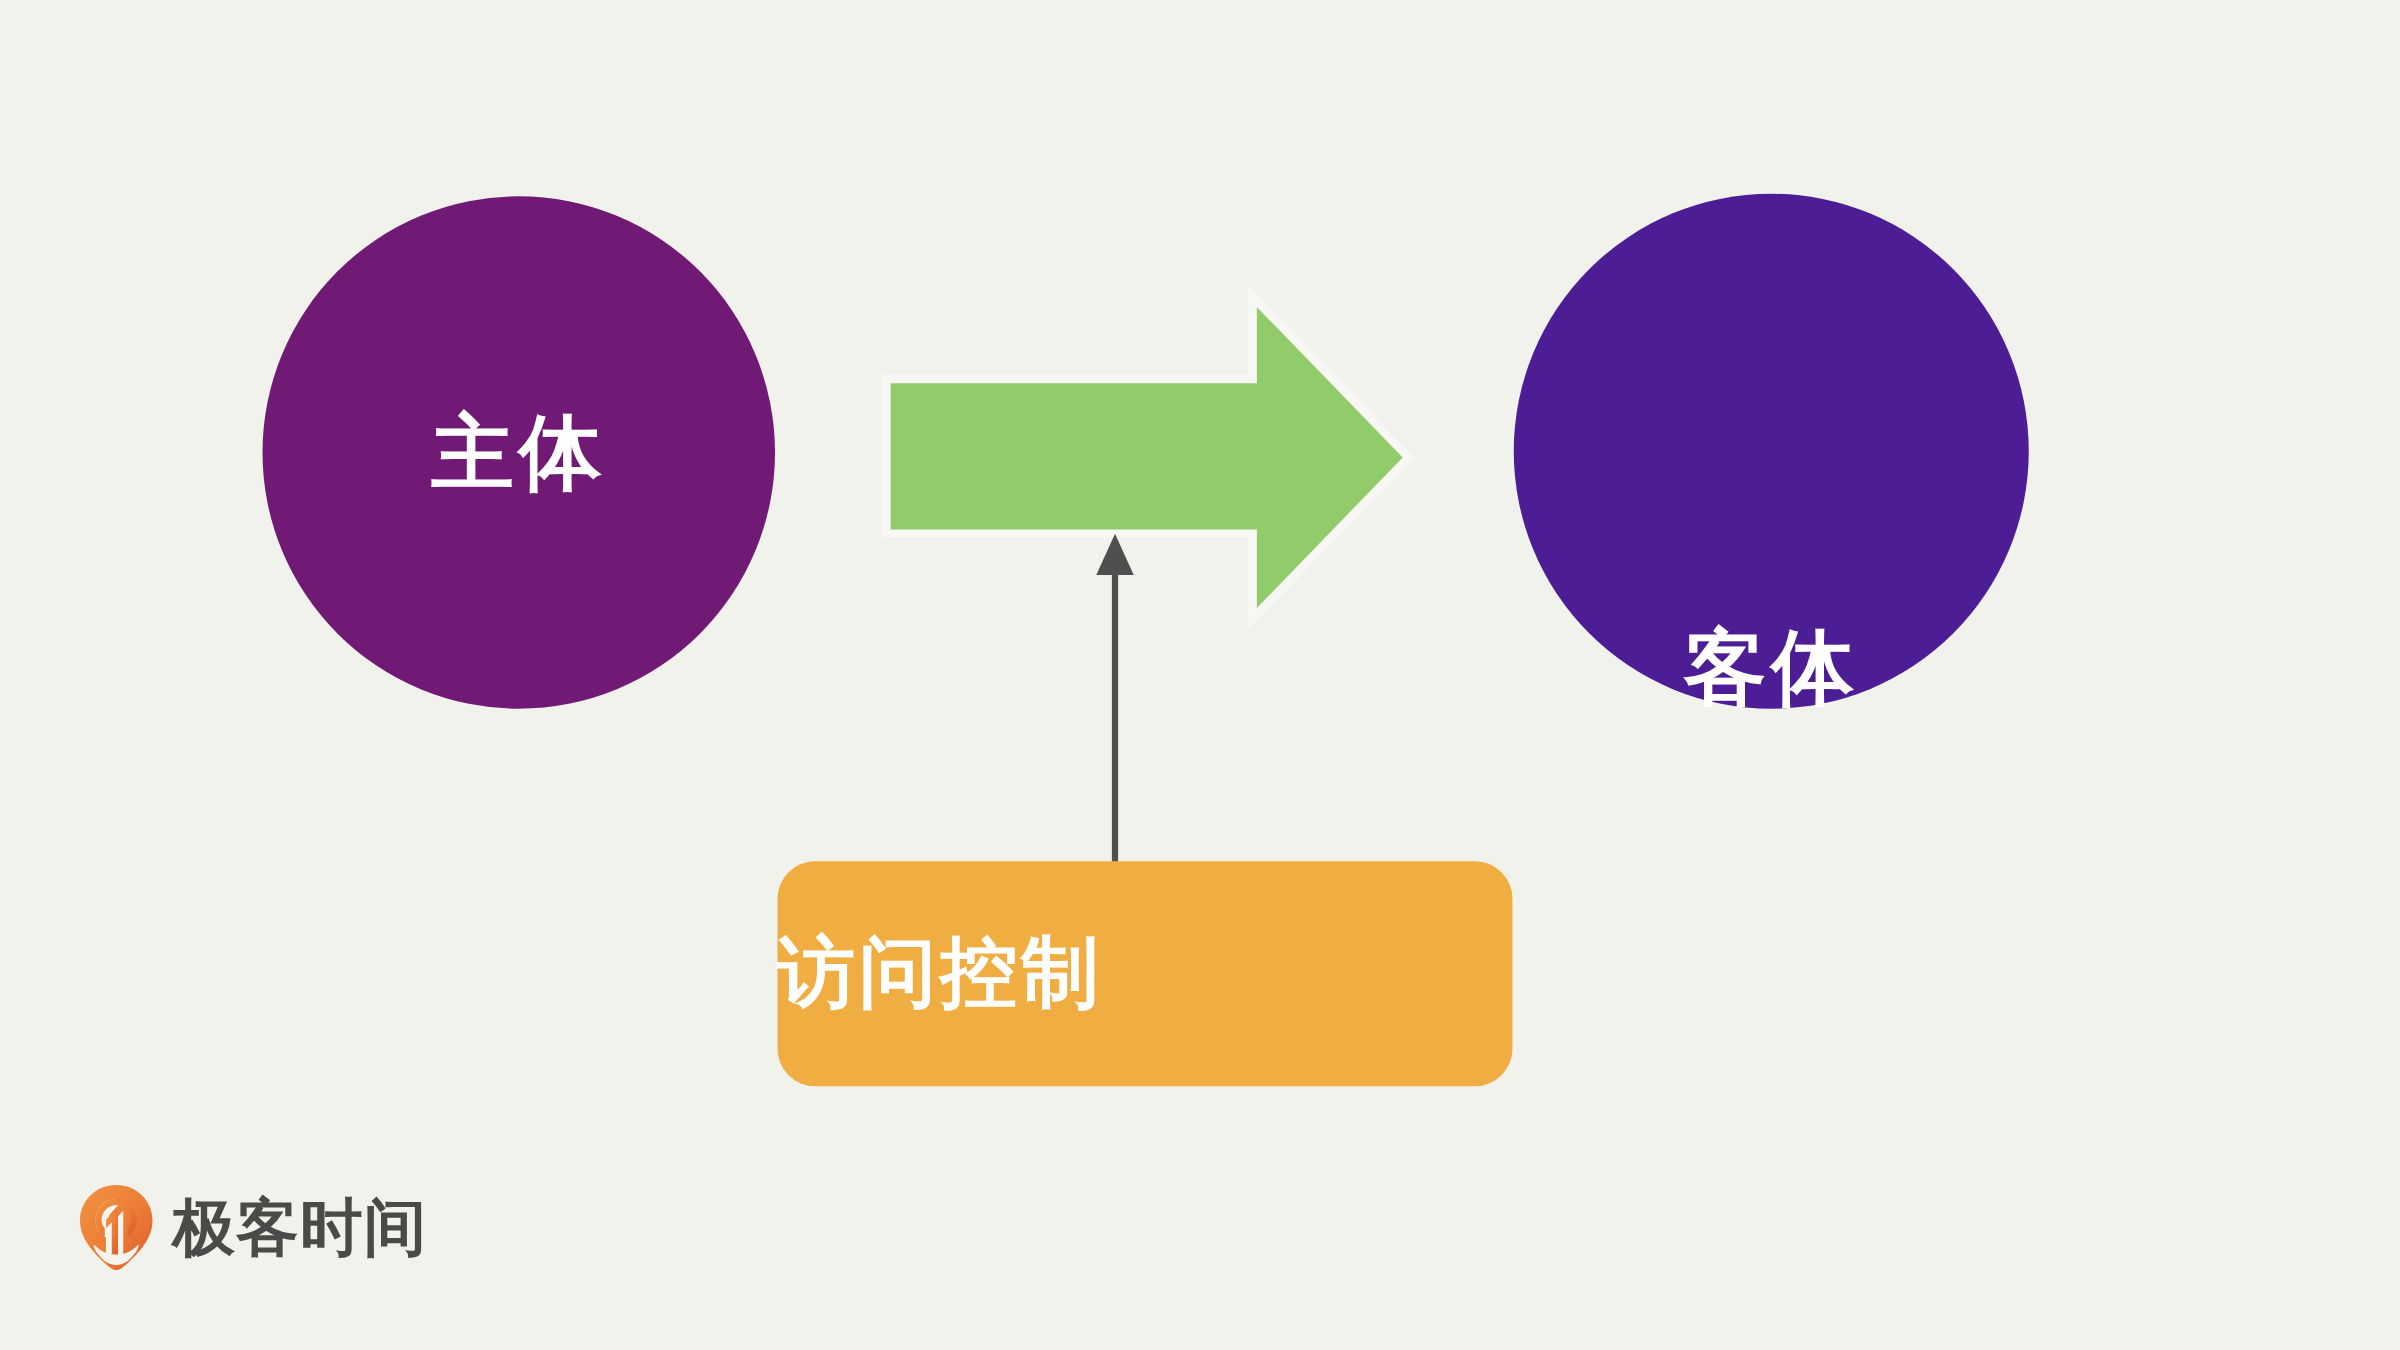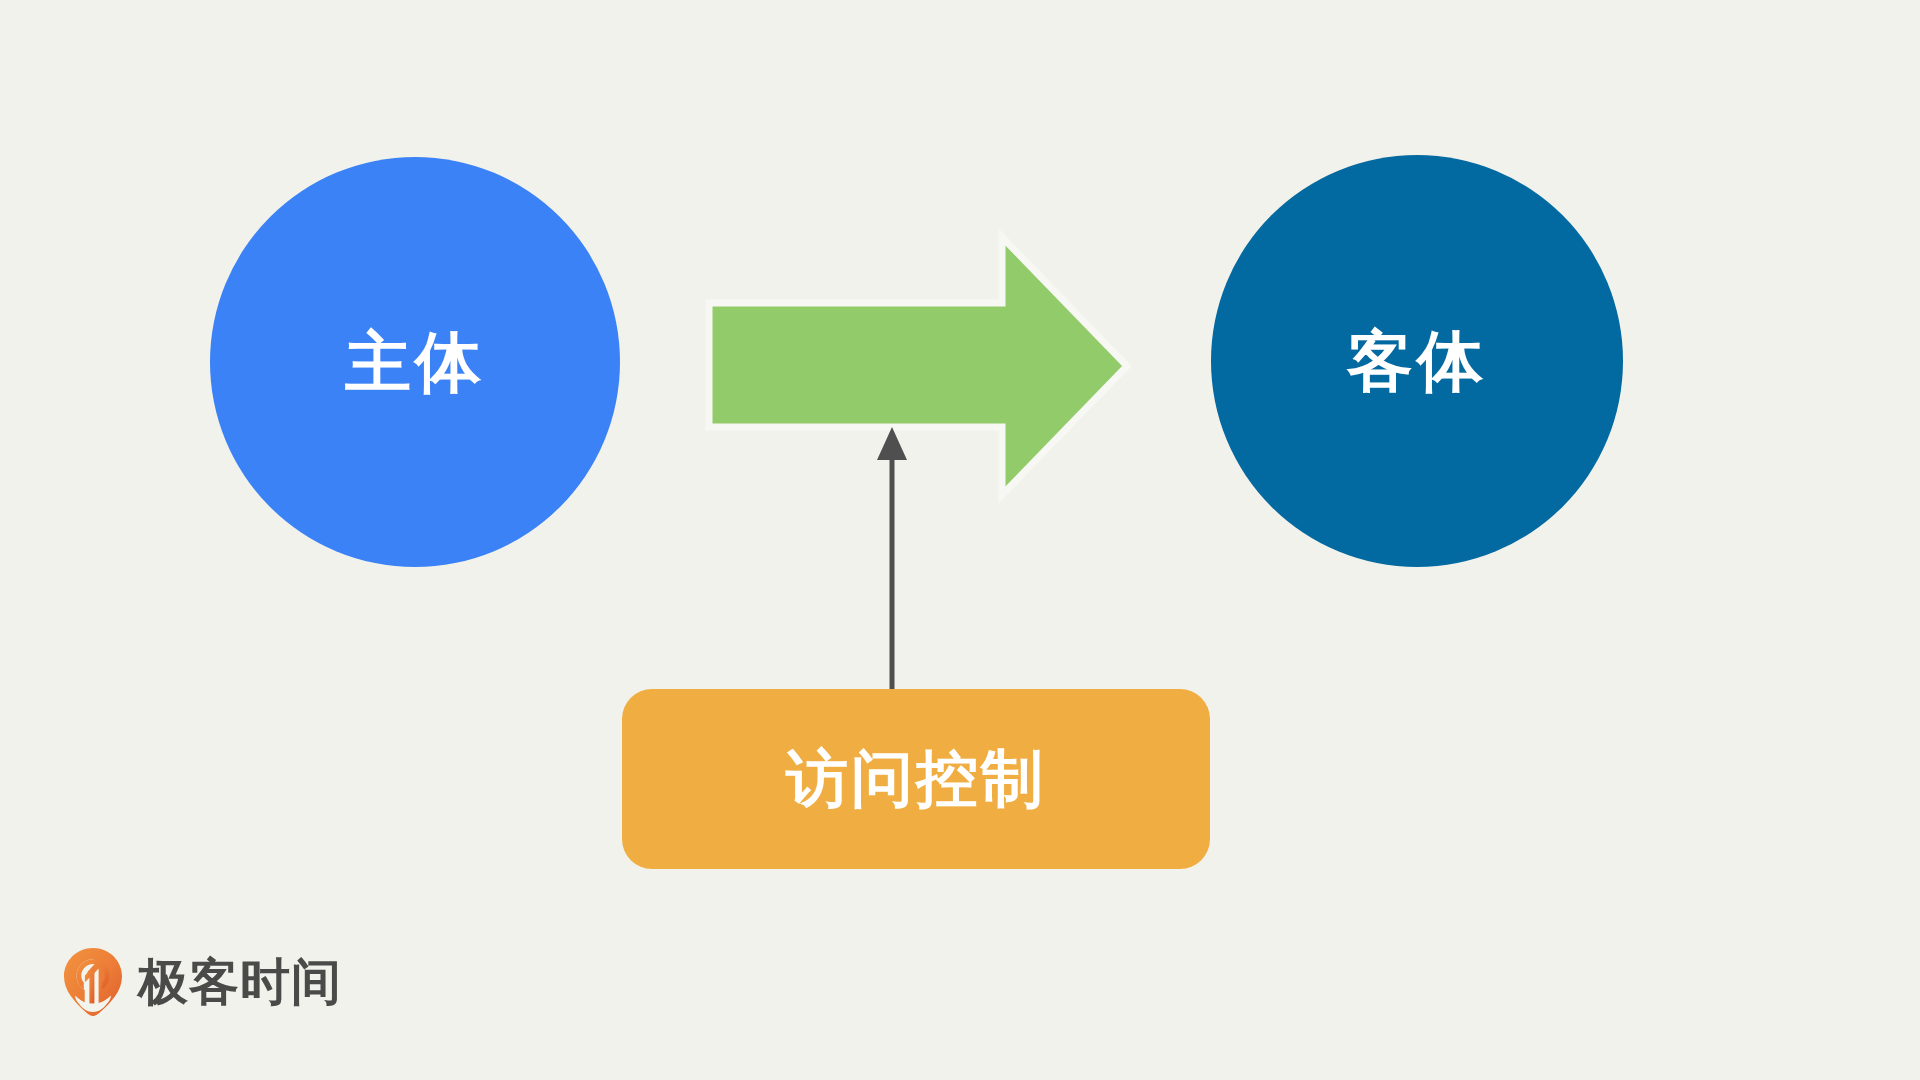--- a/index.html
+++ b/index.html
@@ -84,21 +84,21 @@
   }
 
   
   #box-access-control {
     position: absolute;
     left: 622px;  top: 689px;
     width: 588px; height: 180px;
     border-radius: 30px;
     display: flex;
     align-items: center;
-    justify-content: center;
+    justify-content: flex-start;
     box-sizing: border-box;
   }
   #box-access-control .node-label {
     color: #ffffff;
     font-size: 62px;
     font-weight: 700;
     letter-spacing: 3px;
     line-height: 1;
     white-space: nowrap;
     user-select: none;
@@ -142,31 +142,31 @@
     user-select: none;
   }
 </style>
 </head>
 <body>
 
 <div id="stage" style="background: rgb(242, 242, 236);">
 
   <div class="canvas-bg" style="background: rgb(242, 242, 236);"></div>
 
-  <div class="node-circle" id="circle-subject" style="background:#3b82f6;">
+  <div class="node-circle" id="circle-subject" style="background:#701a75;">
     <span class="node-label">主体</span>
   </div>
 
   <div id="arrow-request">
     <svg viewBox="0 0 450 282" xmlns="http://www.w3.org/2000/svg">
       <polygon points="19,78 312,78 312,12 437,141 312,270 312,202 19,202" fill="#92cb69" stroke="#f7f7f3" stroke-width="7" stroke-linejoin="miter"></polygon>
     </svg>
   </div>
 
-  <div class="node-circle" id="circle-object" style="background:#0369a1;">
+  <div class="node-circle" id="circle-object" style="background:#4c1d95;align-items:flex-end;">
     <span class="node-label">客体</span>
   </div>
 
   <div id="connector-control">
     <svg viewBox="0 0 72 275" xmlns="http://www.w3.org/2000/svg">
       <line x1="36" y1="275" x2="36" y2="28" stroke="#4f4f4f" stroke-width="5"></line>
       <polygon points="36,7 51,40 21,40" fill="#4f4f4f"></polygon>
     </svg>
   </div>
 

